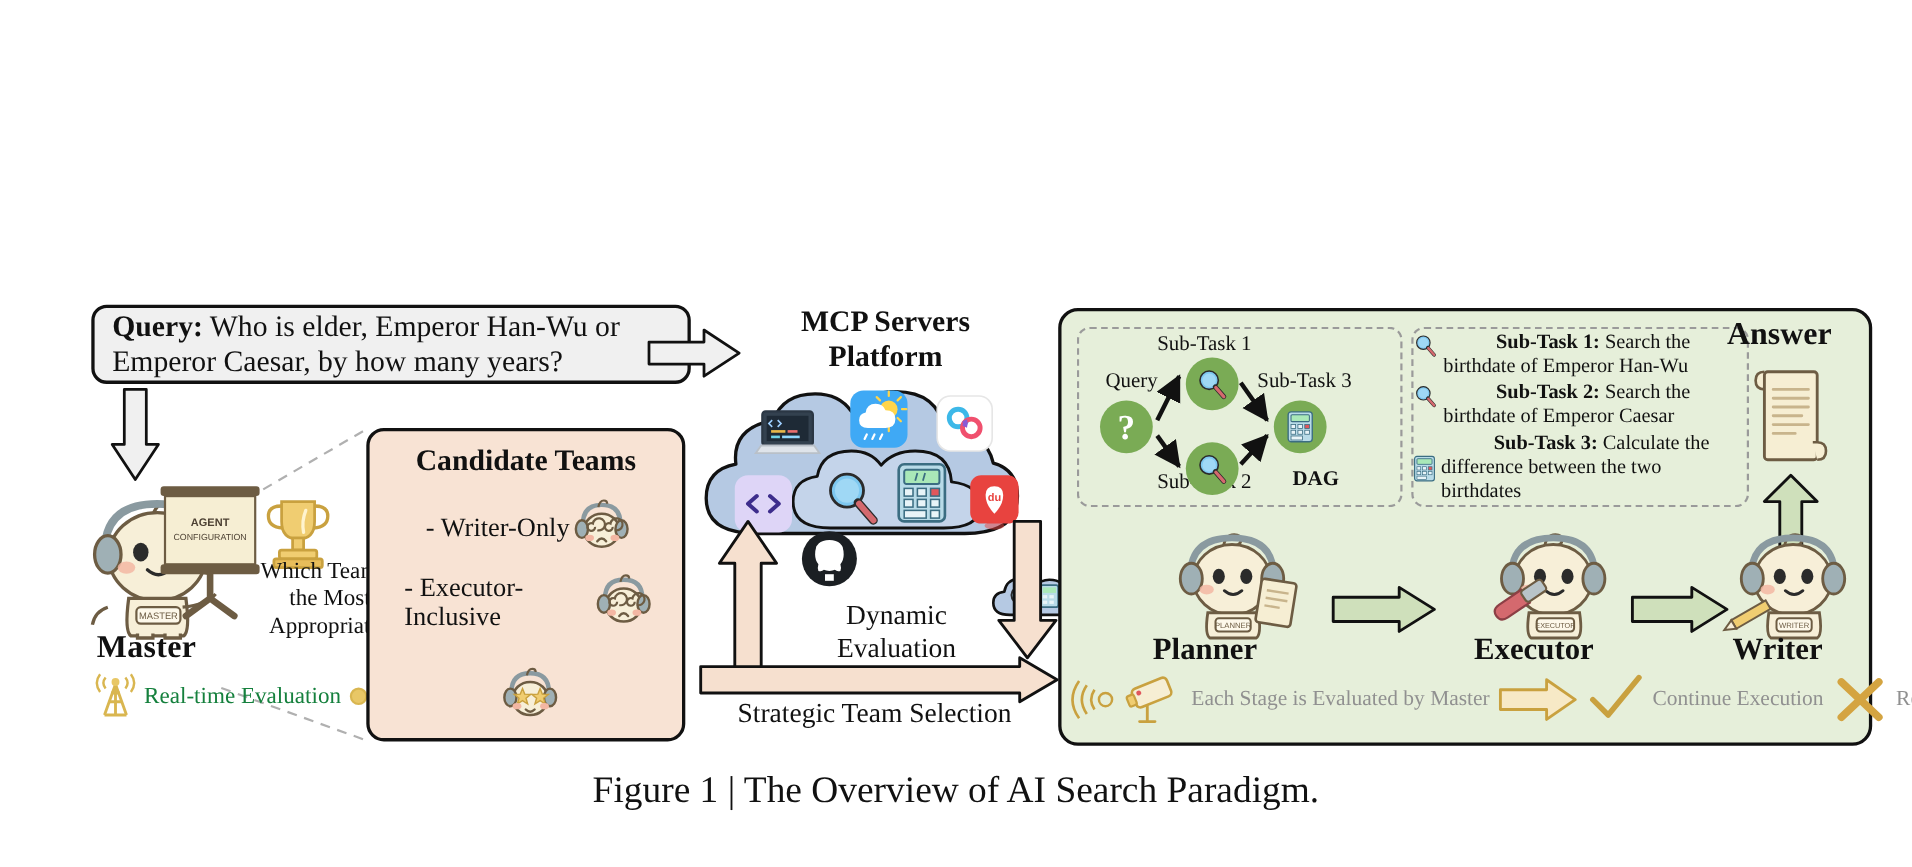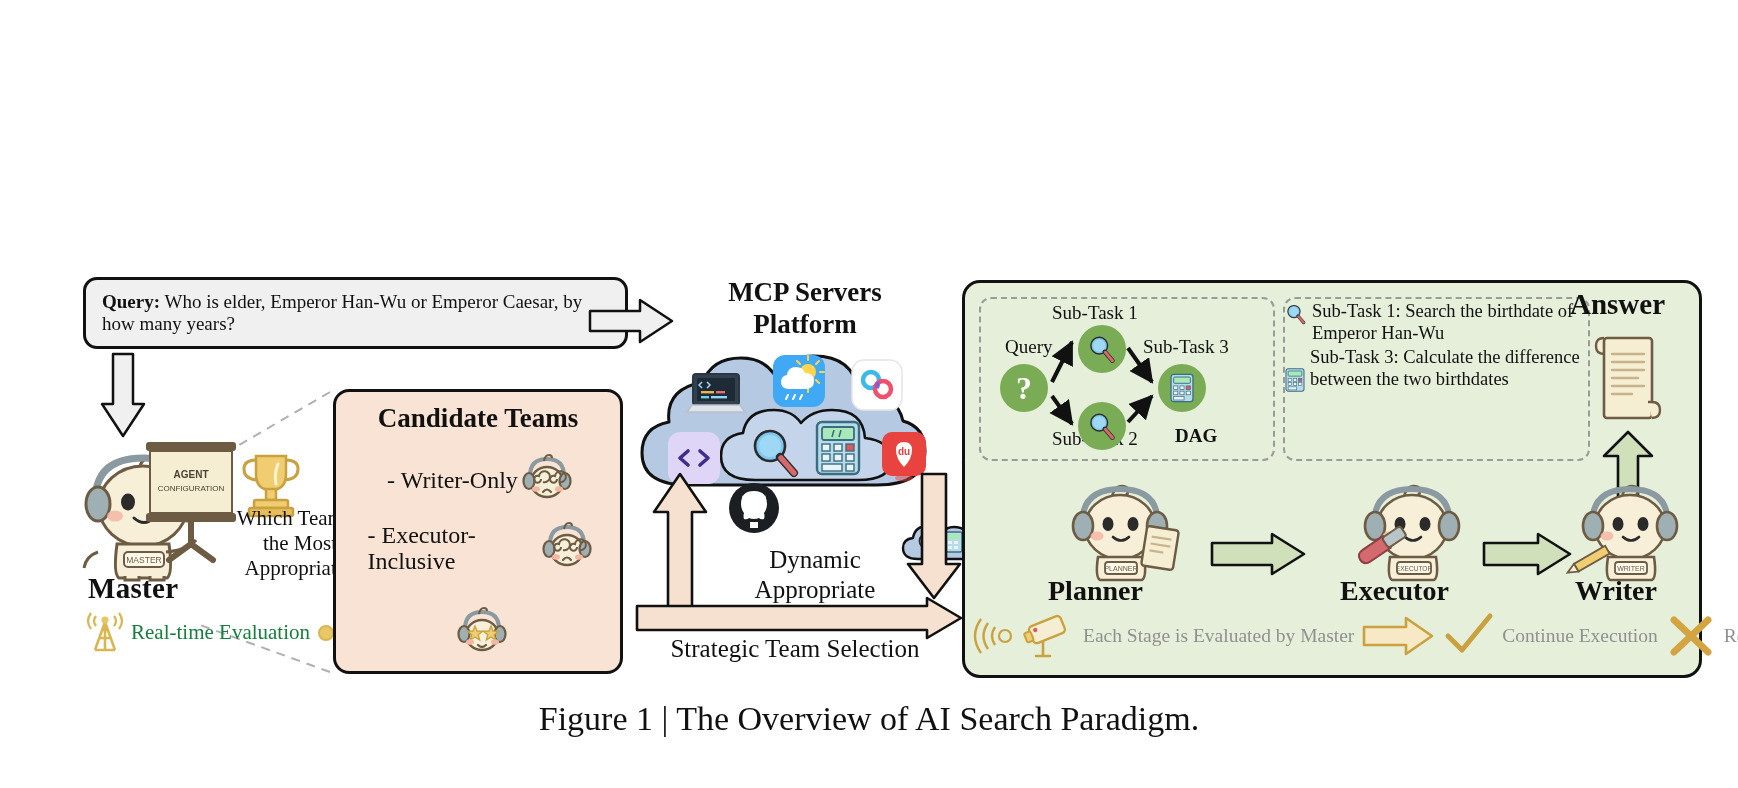--- a/index.html
+++ b/index.html
@@ -5,21 +5,21 @@
   html,body{margin:0;padding:0;background:#fff;}
   body{width:1738px;height:788px;position:relative;overflow:hidden;
        font-family:"Liberation Serif",serif;color:#111;}
   .stage{position:absolute;left:0;top:0;width:1738px;height:788px;}
   .abs{position:absolute;}
 
   
   #query-box{left:83px;top:277px;width:545px;height:72px;
     background:#f0f0f0;border:3px solid #111;border-radius:14px;
     display:flex;align-items:center;padding:0 16px;box-sizing:border-box;}
-  #query-text{font-size:19px;line-height:1.18;}
+  #query-text{font-size:27px;line-height:1.18;}
   #query-text b{font-weight:bold;}
 
   
   .harrow{position:absolute;}
   .harrow svg{display:block;}
 
   
   #master-label{left:88px;top:572px;font-size:29px;font-weight:bold;letter-spacing:.3px;}
   #which-team{left:232px;top:506px;width:136px;font-size:21px;line-height:1.18;text-align:center;}
   #realtime-wrap{left:85px;top:612px;display:flex;align-items:center;gap:6px;color:#8a8a8a;}
@@ -60,21 +60,21 @@
   .gnode{position:absolute;width:48px;height:48px;border-radius:50%;
     background:#7aab55;display:flex;align-items:center;justify-content:center;}
   #node-q{left:1000px;top:364px;}
   #node-1{left:1078px;top:325px;}
   #node-2{left:1078px;top:402px;}
   #node-3{left:1158px;top:364px;}
   .qmark{color:#fff;font-size:32px;font-weight:bold;font-family:"Liberation Serif",serif;line-height:1;}
 
   #subtasks-list{position:absolute;left:1285px;top:300px;width:300px;font-size:18.5px;line-height:1.19;}
   .st-item{display:flex;align-items:flex-start;gap:5px;margin-bottom:2px;}
-  .st-item b{font-weight:normal;}
+  .st-item b{font-weight:bold;margin-left:48px;}
   .st-txt{flex:1;}
 
   #answer-label{left:1570px;top:288px;font-size:29px;font-weight:bold;}
 
   .rolelabel{position:absolute;font-size:28px;font-weight:bold;}
   #lbl-planner{left:1048px;top:575px;}
   #lbl-executor{left:1340px;top:575px;}
   #lbl-writer{left:1575px;top:575px;}
 
   
@@ -374,21 +374,21 @@
       <polygon points="17,2 17,92 3,92 29,126 55,92 41,92 41,2" fill="#f6e0cf" stroke="#111" stroke-width="2.6" stroke-linejoin="round"></polygon>
     </svg>
   </div>
 
   <div class="abs" style="left:635px;top:598px;">
     <svg width="330" height="46" viewBox="0 0 330 46">
       <polygon points="2,8 292,8 292,0 326,20 292,40 292,32 2,32" fill="#f6e0cf" stroke="#111" stroke-width="2.6" stroke-linejoin="round"></polygon>
     </svg>
   </div>
 
-  <div id="dyn-text" class="abs">Dynamic Appropriate</div>
+  <div id="dyn-text" class="abs">Dynamic Evaluation</div>
   <div id="strategic-text" class="abs">Strategic Team Selection</div>
 
   <div id="right-panel" class="abs">
     <div class="dashbox" id="dag-box"></div>
     <div class="dashbox" id="subtask-box"></div>
   </div>
 
   <svg class="abs" style="left:1000px;top:300px;" width="230" height="160">
     <defs>
       <marker id="ah" markerWidth="8" markerHeight="8" refX="5.5" refY="3" orient="auto">
@@ -444,20 +444,32 @@
     <div class="st-item">
       <svg width="22" height="22" viewBox="0 0 54 54" style="flex:none;margin-top:3px;">
         <circle cx="22" cy="21" r="15" fill="#7ec8f0" stroke="#2b2b2b" stroke-width="2.6"></circle>
         <circle cx="22" cy="21" r="11" fill="#9fd8f5"></circle>
         <path d="M32 32 l14 16" stroke="#2b2b2b" stroke-width="8" stroke-linecap="round"></path>
         <path d="M33 33 l13 15" stroke="#d4696e" stroke-width="5.5" stroke-linecap="round"></path>
       </svg>
       <div class="st-txt">
         <b>Sub-Task 1:</b>
         <span>Search the birthdate of Emperor Han-Wu</span>
+      </div>
+    </div>
+    <div class="st-item">
+      <svg width="22" height="22" viewBox="0 0 54 54" style="flex:none;margin-top:3px;">
+        <circle cx="22" cy="21" r="15" fill="#7ec8f0" stroke="#2b2b2b" stroke-width="2.6"></circle>
+        <circle cx="22" cy="21" r="11" fill="#9fd8f5"></circle>
+        <path d="M32 32 l14 16" stroke="#2b2b2b" stroke-width="8" stroke-linecap="round"></path>
+        <path d="M33 33 l13 15" stroke="#d4696e" stroke-width="5.5" stroke-linecap="round"></path>
+      </svg>
+      <div class="st-txt">
+        <b>Sub-Task 2:</b>
+        <span>Search the birthdate of Emperor Caesar</span>
       </div>
     </div>
     <div class="st-item">
       <svg width="20" height="24" viewBox="0 0 46 56" style="flex:none;margin-top:22px;">
         <rect x="2" y="2" width="42" height="52" rx="5" fill="#b8dbe8" stroke="#3b6d82" stroke-width="2.4"></rect>
         <rect x="7" y="7" width="32" height="12" rx="2" fill="#a9e8b8" stroke="#3b6d82" stroke-width="1.8"></rect>
         <rect x="7" y="24" width="8" height="7" fill="#e8f4f8" stroke="#3b6d82" stroke-width="1.4"></rect>
         <rect x="19" y="24" width="8" height="7" fill="#e8f4f8" stroke="#3b6d82" stroke-width="1.4"></rect>
         <rect x="31" y="24" width="8" height="7" fill="#e0575c" stroke="#3b6d82" stroke-width="1.4"></rect>
         <rect x="7" y="34" width="8" height="7" fill="#e8f4f8" stroke="#3b6d82" stroke-width="1.4"></rect>

